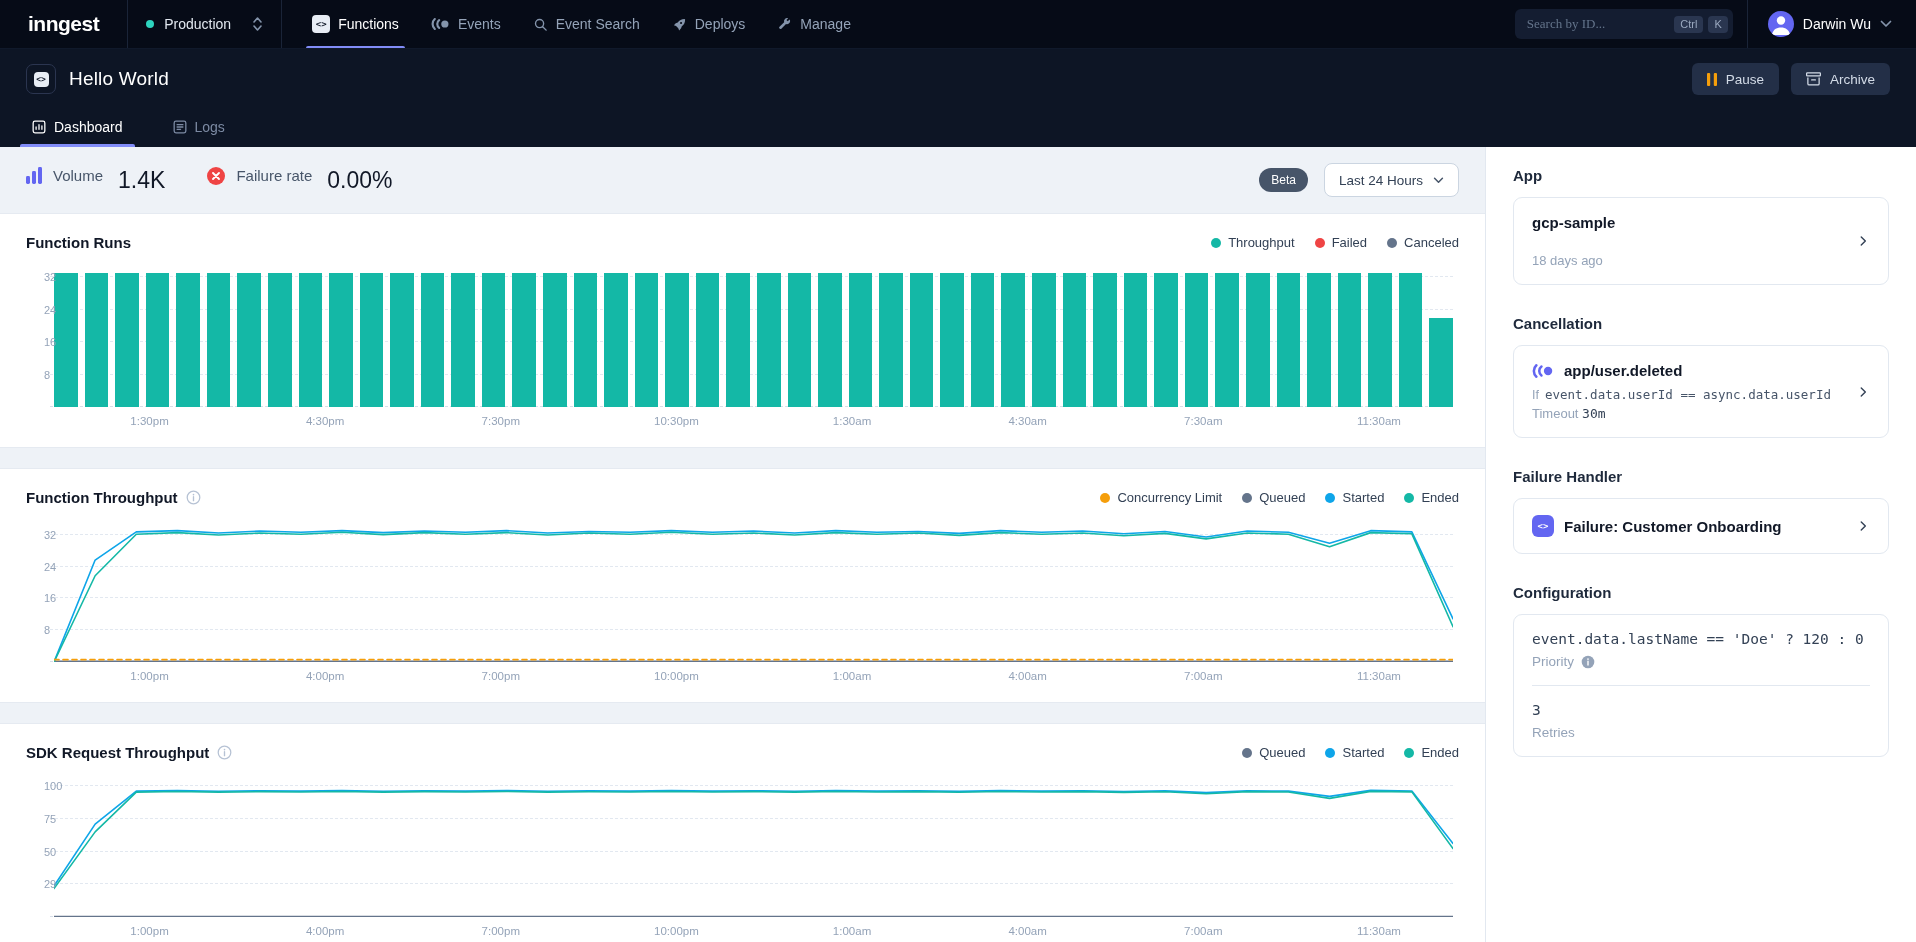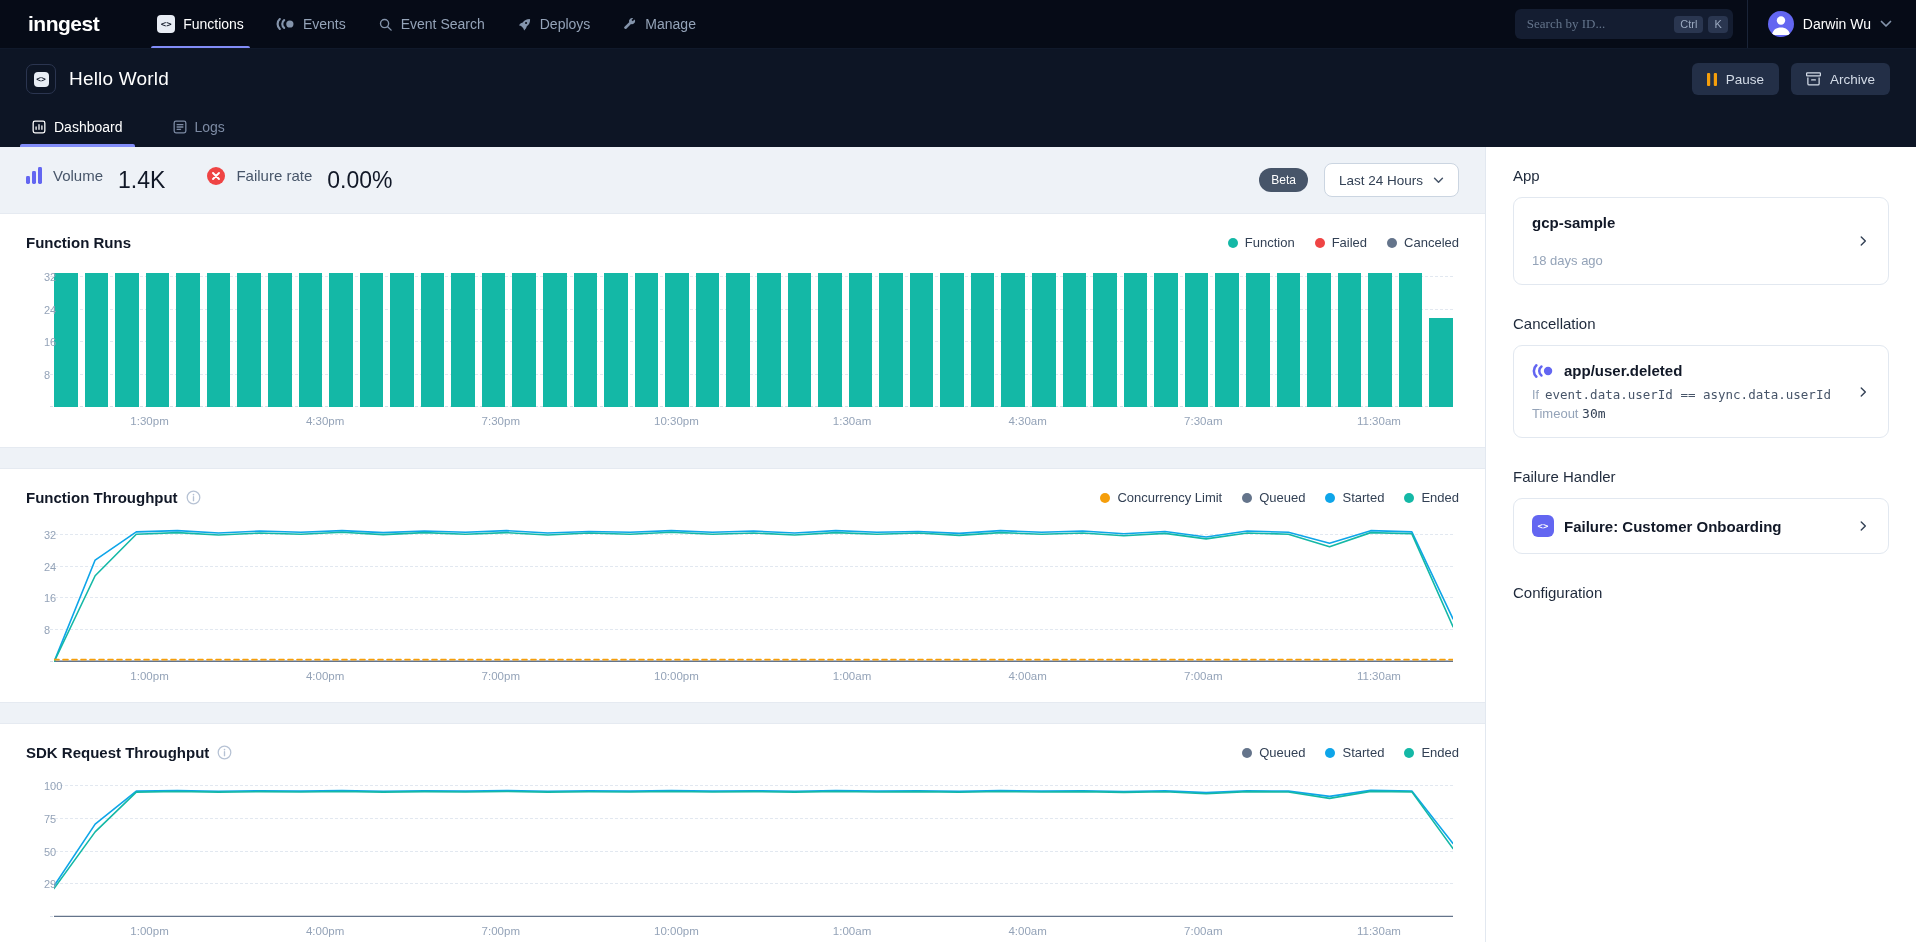--- a/index.html
+++ b/index.html
@@ -66,21 +66,21 @@
   .gridline.baseline { border-top:1px dashed #d7dee8; }
   .ytick { position:absolute; left:18px; transform:translateY(50%); font-size:11px; color:#94a3b8; z-index:3; }
   .bars { position:absolute; left:28px; right:6px; top:0; bottom:0; display:flex; align-items:flex-end; gap:7px; z-index:2; }
   .bar { flex:1; }
   .linesvg { position:absolute; left:28px; right:6px; top:2px; bottom:0; width:calc(100% - 34px); height:calc(100% - 2px); z-index:2; }
   .xlabels { position:relative; height:18px; margin:8px 0 2px 28px; }
   .xlabels span { position:absolute; transform:translateX(-50%); font-size:11.5px; color:#94a3b8; white-space:nowrap; }
 
   
   .side-section { margin-bottom:30px; }
-  .side-heading { font-size:15px; font-weight:400; color:#1e293b; margin-bottom:13px; }
+  .side-heading { font-size:15px; font-weight:700; color:#1e293b; margin-bottom:13px; }
   .side-card { background:#fff; border:1px solid #e2e8f0; border-radius:9px; padding:16px 18px; display:flex; align-items:center; cursor:pointer; }
   .side-card .card-body { flex:1; min-width:0; }
   .card-title-row { display:flex; align-items:center; gap:10px; }
   .card-title { font-size:15px; font-weight:600; color:#111827; }
   .card-meta { font-size:13px; color:#94a3b8; margin-top:22px; }
   .chev { flex:none; margin-left:10px; display:flex; align-items:center; }
   .expr-row { margin:8px 0 0 0; font-size:12.5px; color:#94a3b8; display:flex; align-items:baseline; gap:6px; white-space:nowrap; overflow:hidden; }
   .expr-code { font-family:"DejaVu Sans Mono", monospace; color:#475569; font-size:12.5px; }
   .to-row { margin-top:4px; font-size:13px; color:#94a3b8; }
   .to-val { font-family:"DejaVu Sans Mono", monospace; color:#334155; }
@@ -91,20 +91,30 @@
   .config-divider { border:none; border-top:1px solid #e2e8f0; margin:16px 0; }
   .config-val { font-family:"DejaVu Sans Mono", monospace; font-size:14.5px; color:#334155; }
   svg { display:block; }
 </style>
 </head>
 <body>
 
 <header class="topnav">
   <div class="logo">inngest</div>
 
+  <div class="env-select">
+    <span class="env-dot"></span>
+    <span class="env-label">Production</span>
+    <span>
+      <svg width="11" height="16" viewBox="0 0 11 16">
+          <path d="M2 6l3.5-4L9 6" fill="none" stroke="#8494ab" stroke-width="1.6" stroke-linecap="round" stroke-linejoin="round"></path>
+          <path d="M2 10l3.5 4L9 10" fill="none" stroke="#8494ab" stroke-width="1.6" stroke-linecap="round" stroke-linejoin="round"></path>
+        </svg>
+    </span>
+  </div>
 
   <nav class="nav-items">
     <div class="nav-item active">
       <span class="fn-chip">&lt;&gt;</span>
       <span>Functions</span>
     </div>
     <div class="nav-item">
       <span>
         <svg width="19" height="14" viewBox="0 0 20 14">
             <path d="M4 1.8 A 7 7 0 0 0 4 12.2" fill="none" stroke="#8494ab" stroke-width="2.3" stroke-linecap="round"></path>
@@ -255,21 +265,21 @@
     </div>
 
     <section class="panel">
       <div class="panel-head">
         <div class="panel-title-wrap">
           <h3 class="panel-title">Function Runs</h3>
         </div>
         <div class="legend">
             <div class="legend-item">
               <div class="legend-dot" style="background: rgb(20, 184, 166);"></div>
-              <span>Function</span>
+              <span>Throughput</span>
             </div>
             <div class="legend-item">
               <div class="legend-dot" style="background: rgb(239, 68, 68);"></div>
               <span>Failed</span>
             </div>
             <div class="legend-item">
               <div class="legend-dot" style="background: rgb(100, 116, 139);"></div>
               <span>Canceled</span>
             </div>
           </div>
@@ -523,16 +533,34 @@
         <span class="chev">
           <svg width="14" height="14" viewBox="0 0 24 24">
               <path d="M9 5l7 7-7 7" fill="none" stroke="#334155" stroke-width="2.4" stroke-linecap="round" stroke-linejoin="round"></path>
             </svg>
         </span>
       </div>
     </div>
 
     <div class="side-section">
       <div class="side-heading">Configuration</div>
+      <div class="side-card config-card">
+        <div class="config-expr">event.data.lastName == 'Doe' ? 120 : 0</div>
+        <div class="config-label">
+          <span>Priority</span>
+          <span>
+            <svg width="14" height="14" viewBox="0 0 20 20">
+                <circle cx="10" cy="10" r="9" fill="#94a3b8"></circle>
+                <circle cx="10" cy="5.8" r="1.2" fill="#fff"></circle>
+                <path d="M10 8.7v5.5" stroke="#fff" stroke-width="2" stroke-linecap="round"></path>
+              </svg>
+          </span>
+        </div>
+        <hr class="config-divider">
+        <div class="config-val">3</div>
+        <div class="config-label">
+          <span>Retries</span>
+        </div>
+      </div>
     </div>
 
   </aside>
 </div>
 
 </body></html>

